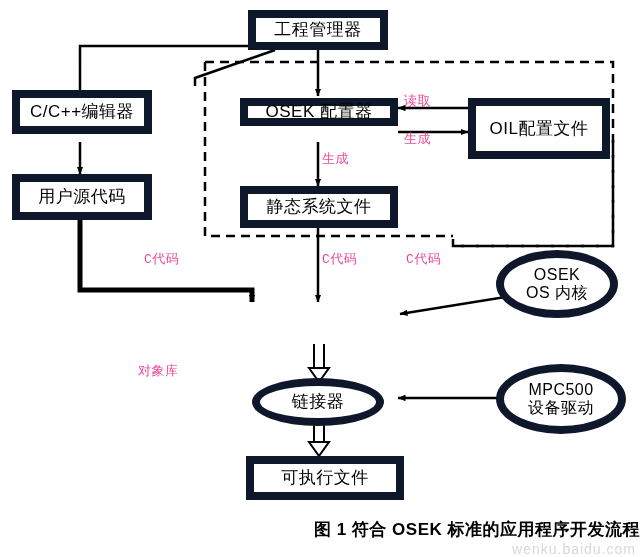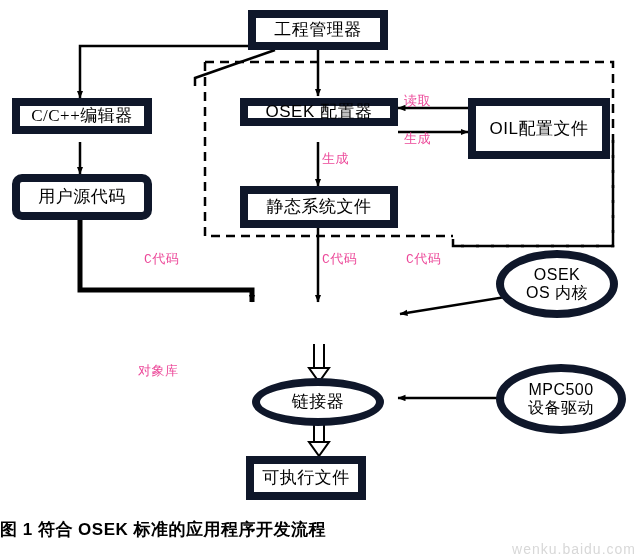--- a/index.html
+++ b/index.html
@@ -51,21 +51,21 @@
     letter-spacing: 0.5px;
     white-space: nowrap;
     z-index: 4;
     background: transparent;
     font-family: Liberation Mono, monospace;
   }
   .caption {
     position: absolute;
     left: 0;
     width: 640px;
-    text-align: left;
+    text-align: right;
     font-size: 17px;
     font-weight: bold;
     color: #000000;
     letter-spacing: 0.5px;
     z-index: 4;
   }
   .watermark {
     position: absolute;
     right: 4px;
     bottom: 0px;
@@ -145,46 +145,46 @@
       <path d="M314,424 L314,444"></path>
       <path d="M324,424 L324,444"></path>
       <path d="M309,442 L329,442 L319,456 z" fill="#ffffff"></path>
     </g>
   </svg>
 
   <div class="node" style="left:248px; top:10px; width:140px; height:40px;">
     <span>工程管理器</span>
   </div>
 
-  <div class="node" style="left:12px; top:98px; width:140px; height:36px;font-family:Liberation Serif, serif;">
+  <div class="node" style="left:12px; top:90px; width:140px; height:44px;">
     <span>C/C++编辑器</span>
   </div>
 
-  <div class="node" style="left:12px; top:174px; width:140px; height:46px;border-radius:10px;">
+  <div class="node" style="left:12px; top:174px; width:140px; height:46px;">
     <span>用户源代码</span>
   </div>
 
   <div class="node" style="left:240px; top:98px; width:158px; height:28px;">
     <span>OSEK 配置器</span>
   </div>
 
   <div class="node" style="left:468px; top:98px; width:142px; height:61px;">
     <span>OIL配置文件</span>
   </div>
 
   <div class="node" style="left:240px; top:186px; width:158px; height:42px;">
     <span>静态系统文件</span>
   </div>
 
 
   <div class="node ellipse" style="left:252px; top:378px; width:132px; height:48px;">
     <span>链接器</span>
   </div>
 
-  <div class="node" style="left:246px; top:456px; width:120px; height:44px;align-items:center;">
+  <div class="node" style="left:246px; top:456px; width:158px; height:44px;align-items:center;">
     <span>可执行文件</span>
   </div>
 
   <div class="node ellipse" style="left:496px; top:250px; width:122px; height:68px; font-size:16px;">
     <span class="line1">OSEK</span>
     <span class="line2">OS 内核</span>
   </div>
 
   <div class="node ellipse" style="left:496px; top:364px; width:130px; height:70px; font-size:16px;">
     <span class="line1">MPC500</span>

